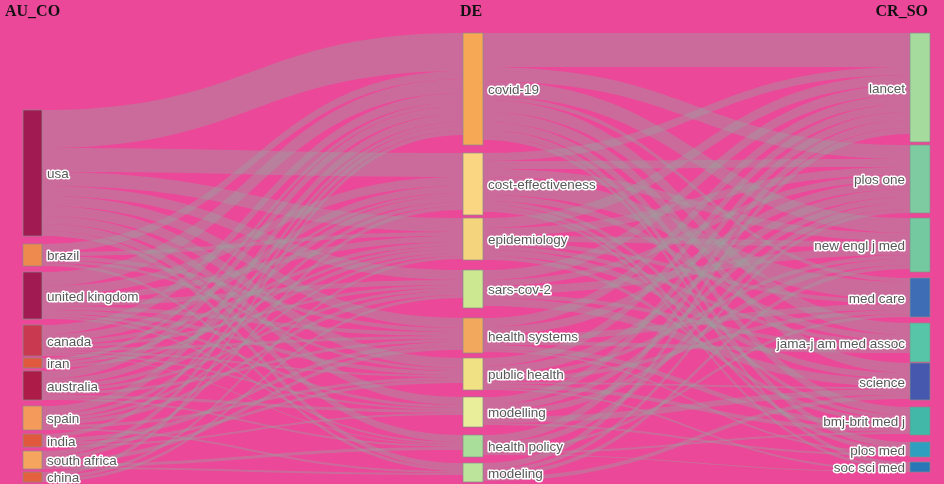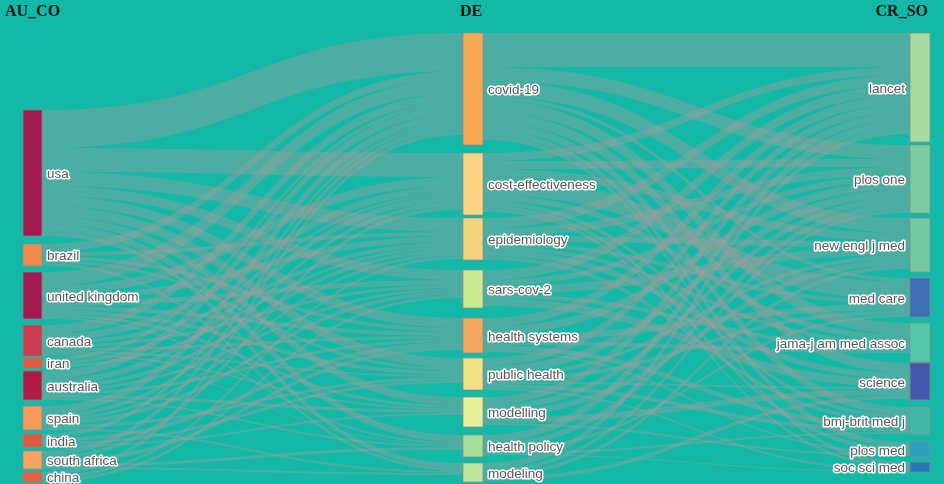--- a/index.html
+++ b/index.html
@@ -1,19 +1,19 @@
 <!DOCTYPE html>
 <html><head>
 <meta charset="utf-8">
 <style>
   html,body{margin:0;padding:0;background:#fff;}
   .tfp-wrap{
     position:relative;
     width:944px;height:484px;
-    background:#14b8a6;
+    background:#ec4899;
     overflow:hidden;
     font-family:"Liberation Sans", sans-serif;
   }
   .col-title{
     position:absolute;
     top:2px;
     font-family:"Liberation Serif", serif;
     font-weight:bold;
     font-size:16px;
     color:#111;

